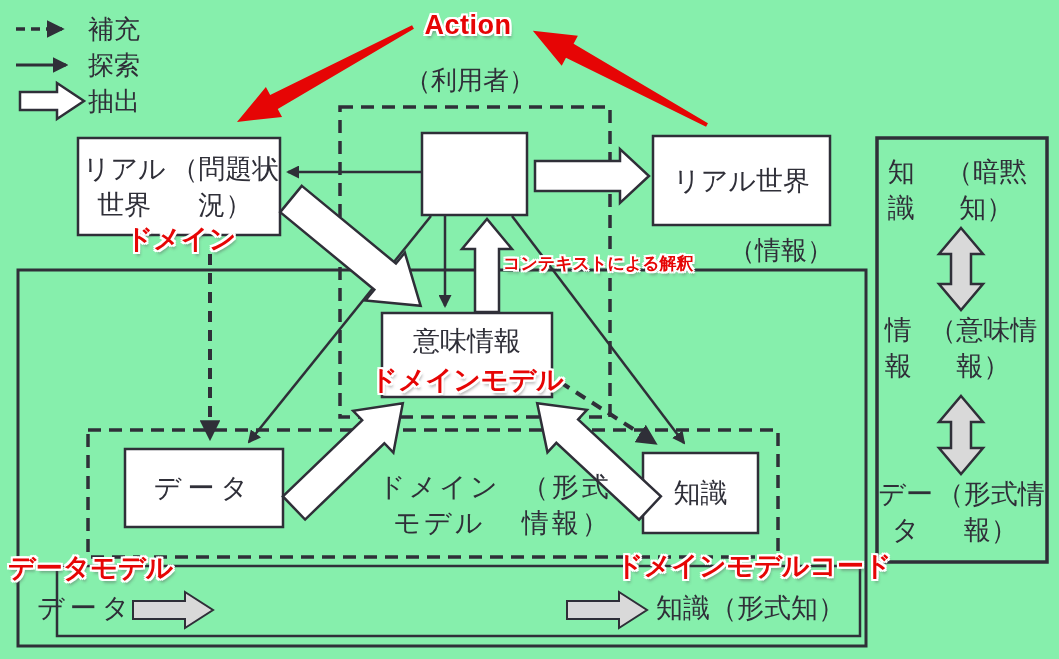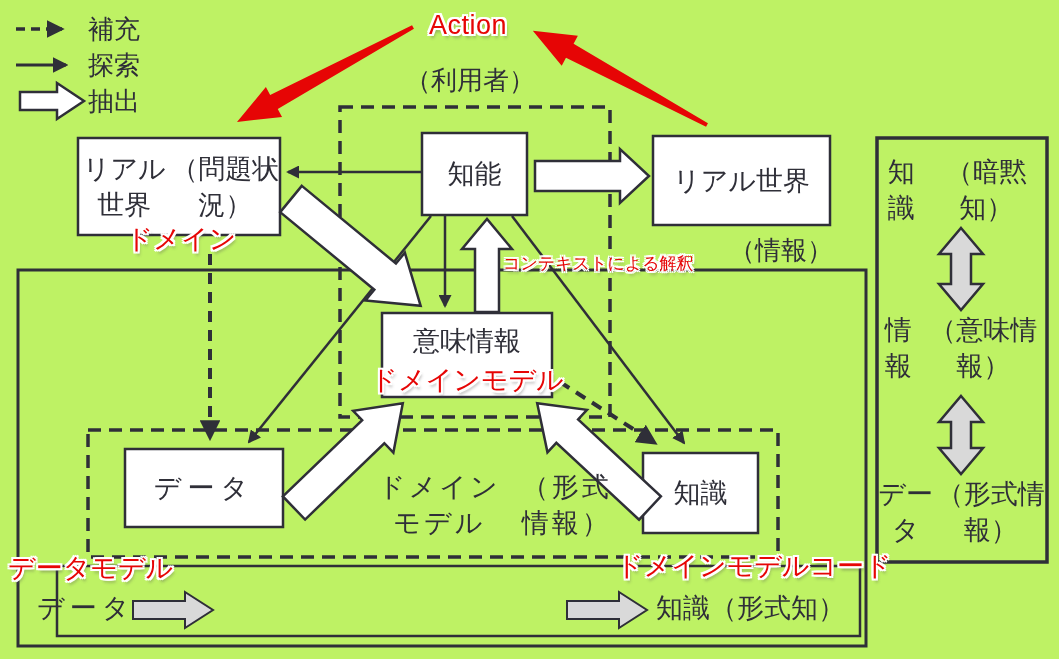--- a/index.html
+++ b/index.html
@@ -2,35 +2,35 @@
 <html style="--ink: #2f2f38; --red: #e60505; --gray: #d9d9d9;"><head>
 <meta charset="utf-8">
 <style>
   :root{
     --ink:#2f2f38;
     --red:#e60505;
     --gray:#d9d9d9;
   }
   html,body{margin:0;padding:0;background:#fff;}
   #stage{
-    position:relative;width:1059px;height:659px;background:#bef264;overflow:hidden;
+    position:relative;width:1059px;height:659px;background:#86efac;overflow:hidden;
     font-family:"DejaVu Serif","Liberation Serif",serif;color:var(--ink);
   }
   #arrows{position:absolute;left:0;top:0;z-index:2;}
   .lbl{position:absolute;z-index:3;white-space:nowrap;line-height:1.25;}
   .center{transform:translate(-50%,-50%);text-align:center;font-family:Liberation Serif, serif;}
   .vcenter{transform:translateY(-50%);}
   .boxtext{
     position:absolute;z-index:3;display:flex;
     align-items:center;justify-content:center;text-align:center;
   }
   .fs26{font-size:26px;}
   .fs27{font-size:27px;}
   .redlbl{
-    font-family:"Liberation Sans","DejaVu Sans",sans-serif;font-weight:normal;
+    font-family:"Liberation Sans","DejaVu Sans",sans-serif;font-weight:bold;
     color:var(--red);z-index:4;
     text-shadow:-2px -2px 0 #fff,2px -2px 0 #fff,-2px 2px 0 #fff,2px 2px 0 #fff,
                  0 -2px 0 #fff,0 2px 0 #fff,-2px 0 0 #fff,2px 0 0 #fff,2px 4px 3px rgba(80,80,80,.45);
   }
   .action{font-size:27px;letter-spacing:.5px;}
   .small-red{font-size:17px;}
   .big-red{font-size:27px;}
 </style>
 </head>
 <body>
@@ -99,23 +99,20 @@
   <div class="lbl vcenter fs26" style="left:88px;top:65px">探索</div>
   <div class="lbl vcenter fs26" style="left:88px;top:101px">抽出</div>
 
   <div class="lbl center redlbl action" style="left:468px;top:26px">Action</div>
   <div class="lbl center fs26" style="left:470px;top:81px">（利用者）</div>
 
   <div class="boxtext fs27" style="left:78px;top:138px;width:202px;height:97px">
     <span>リアル世界</span>
     <span>（問題状況）</span>
   </div>
-  <div class="boxtext fs27" style="left:422px;top:133px;width:105px;height:82px">
-    <span>知能</span>
-  </div>
   <div class="boxtext fs27" style="left:653px;top:136px;width:177px;height:89px">
     <span>リアル世界</span>
   </div>
   <div class="lbl center fs26" style="left:781px;top:251px">（情報）</div>
   <div class="boxtext fs27" style="left:382px;top:316px;width:170px;height:50px">
     <span>意味情報</span>
   </div>
   <div class="boxtext fs27" style="left:125px;top:449px;width:158px;height:78px;letter-spacing:6px">
     <span>データ</span>
   </div>

